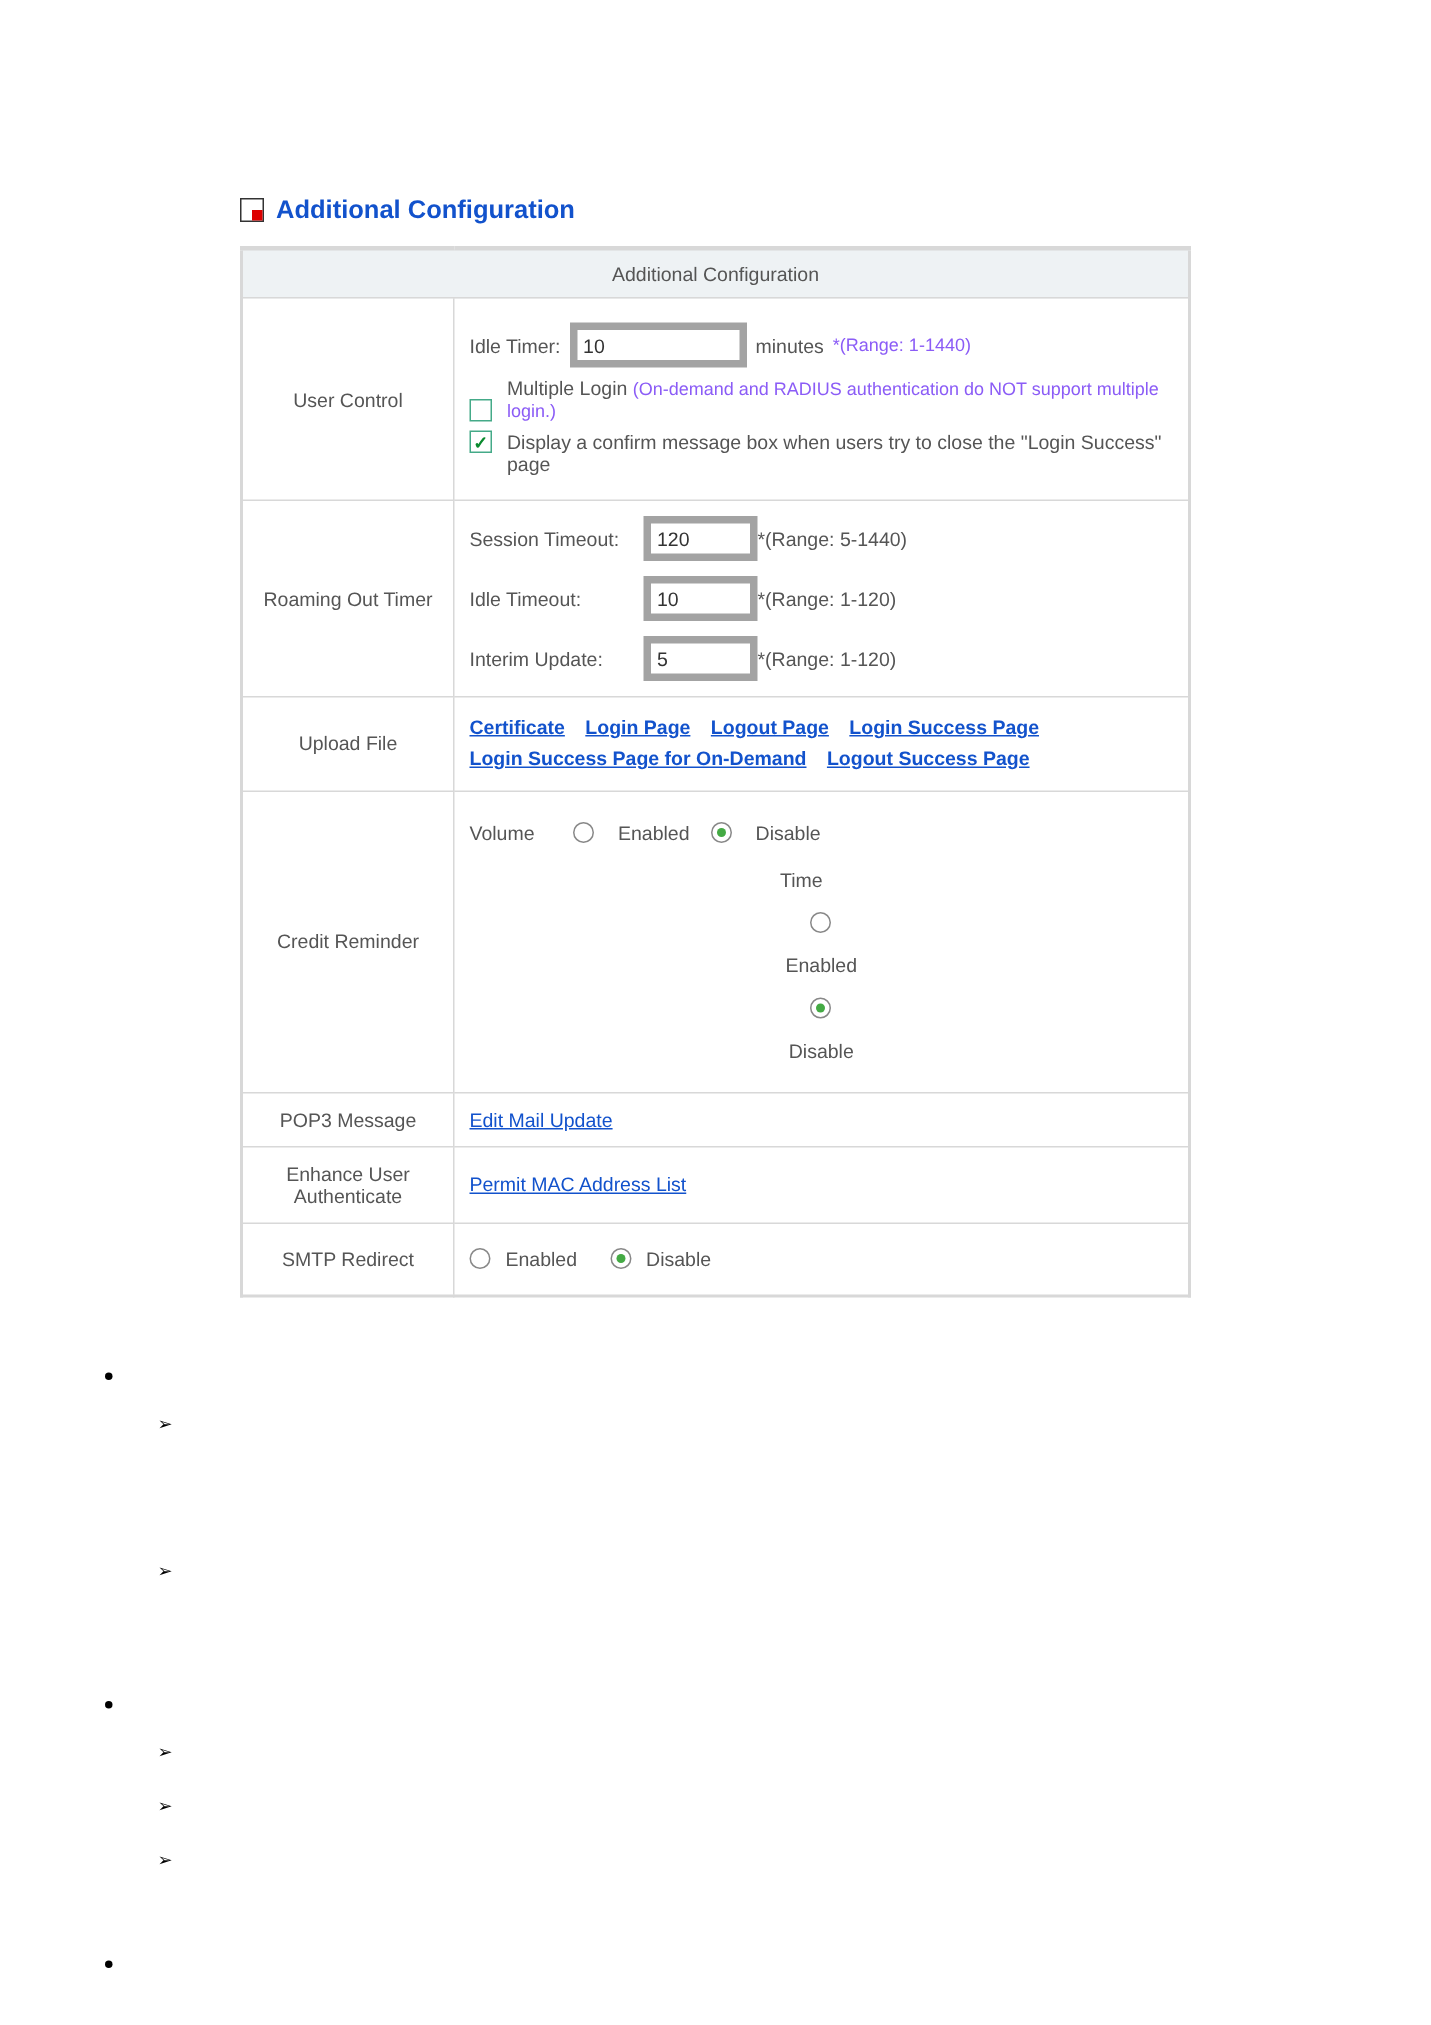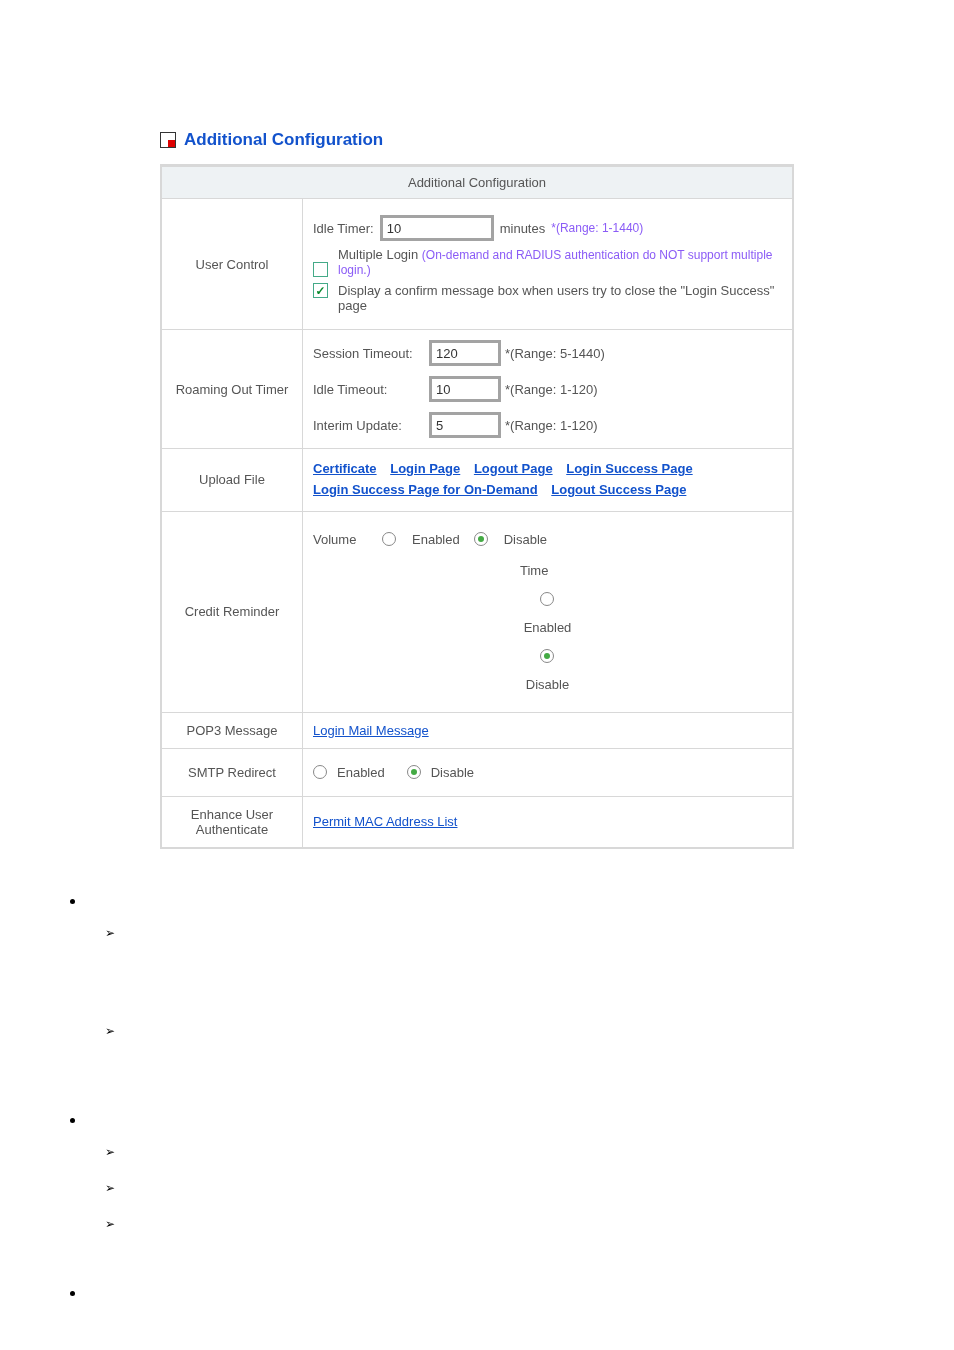--- a/index.html
+++ b/index.html
@@ -70,21 +70,21 @@
   }
   .row {
     display: flex;
     align-items: center;
     flex-wrap: wrap;
     gap: 6px;
     margin: 6px 0;
     color: #555;
   }
   input[type="text"] {
-    border: 3px solid #a3a3a3;
+    border: 5px solid #a3a3a3;
     height: 20px;
     padding: 0 4px;
     font-size: 13px;
     font-family: inherit;
     color: #333;
   }
   input.small { width: 100px; }
   input.num { width: 58px; }
   input.url { width: 180px; }
   .note-red { color: #8b5cf6; font-size: 12px; }
@@ -243,44 +243,44 @@
           <span>Enabled</span>
           <span class="radio checked"></span>
           <span>Disable</span>
         </div>
       </td>
     </tr>
 
     <tr>
       <td class="label" style="font-weight:normal;">POP3 Message</td>
       <td>
-        <a href="#" class="ulink">Login Mail Message</a>
+        <a href="#" class="ulink">Edit Mail Update</a>
+      </td>
+    </tr>
+
+    <tr>
+      <td class="label">Enhance User Authenticate</td>
+      <td>
+        <a href="#" class="ulink">Permit MAC Address List</a>
       </td>
     </tr>
 
     <tr>
       <td class="label">SMTP Redirect</td>
       <td>
         <div class="row" style="gap:8px;">
           <span class="radio"></span>
           <span>Enabled</span>
           <span style="width:6px;"></span>
           <span class="radio checked"></span>
           <span>Disable</span>
         </div>
       </td>
     </tr>
 
-    <tr>
-      <td class="label">Enhance User Authenticate</td>
-      <td>
-        <a href="#" class="ulink">Permit MAC Address List</a>
-      </td>
-    </tr>
-
   </tbody>
     </table>
 
   <div class="bullets">
     <div class="dot"></div>
     <div class="arrow">➢</div>
     <div style="height:40px;"></div>
     <div class="arrow">➢</div>
     <div style="height:40px;"></div>
     <div class="dot"></div>

